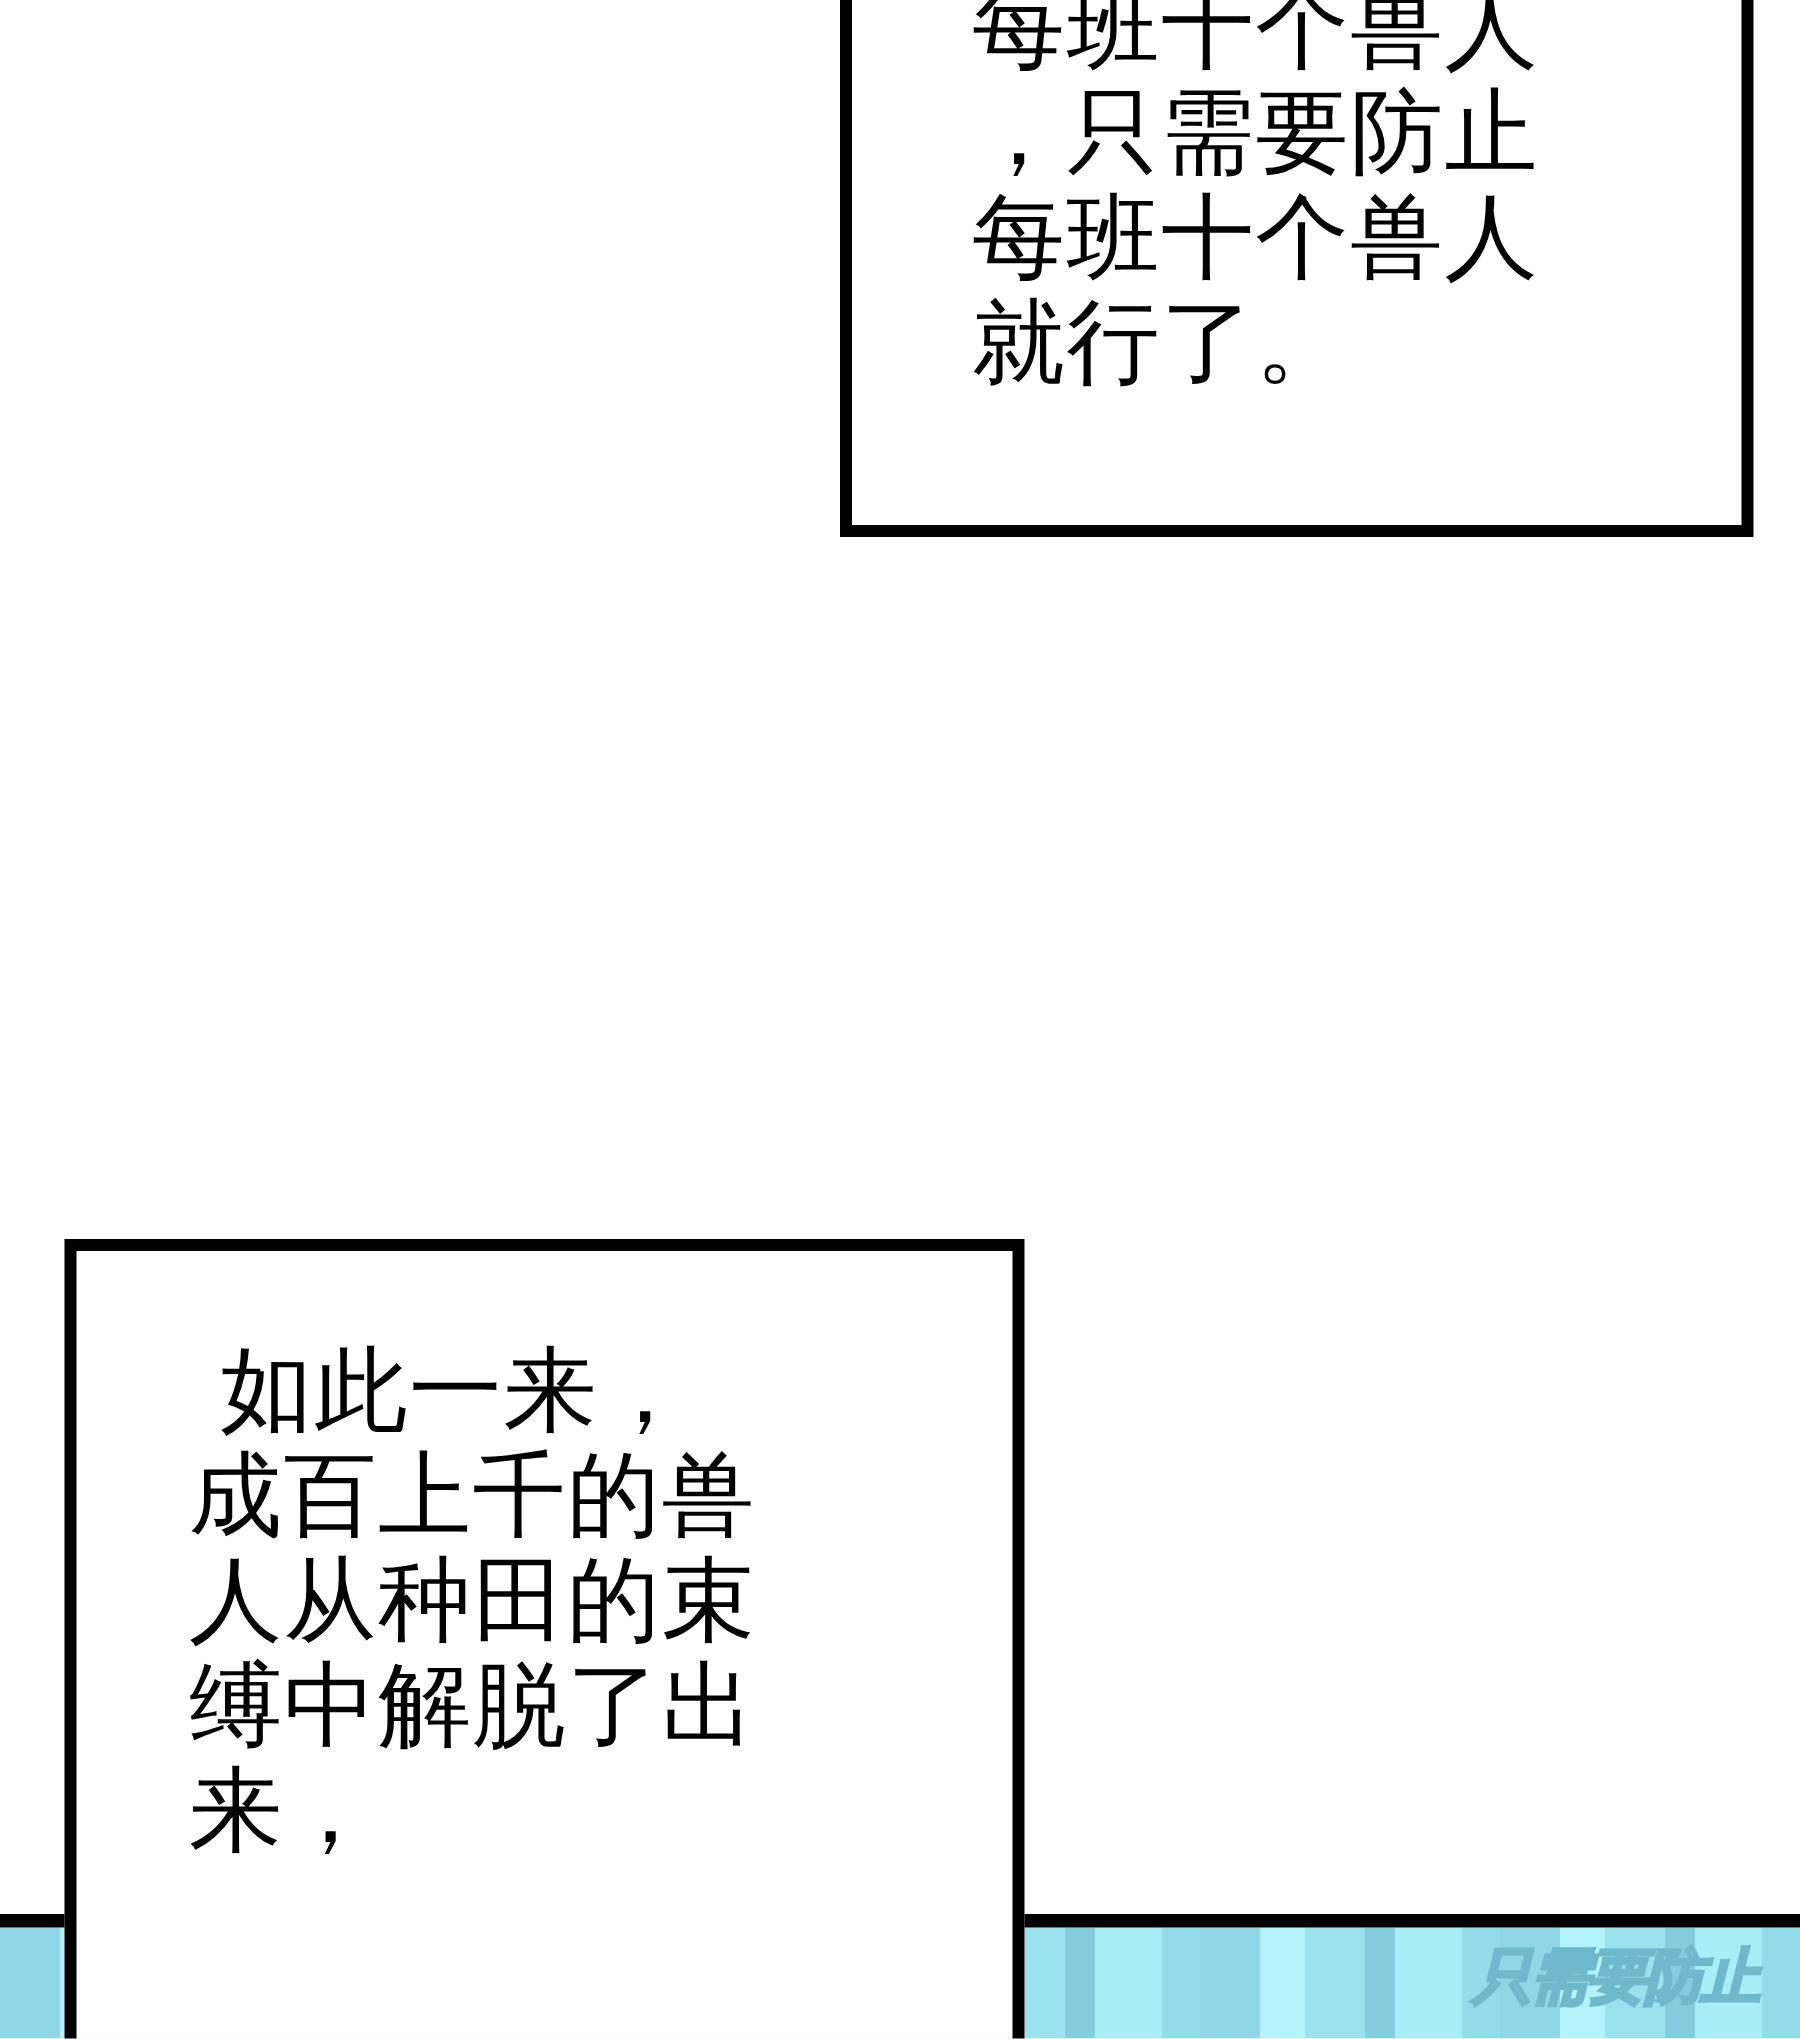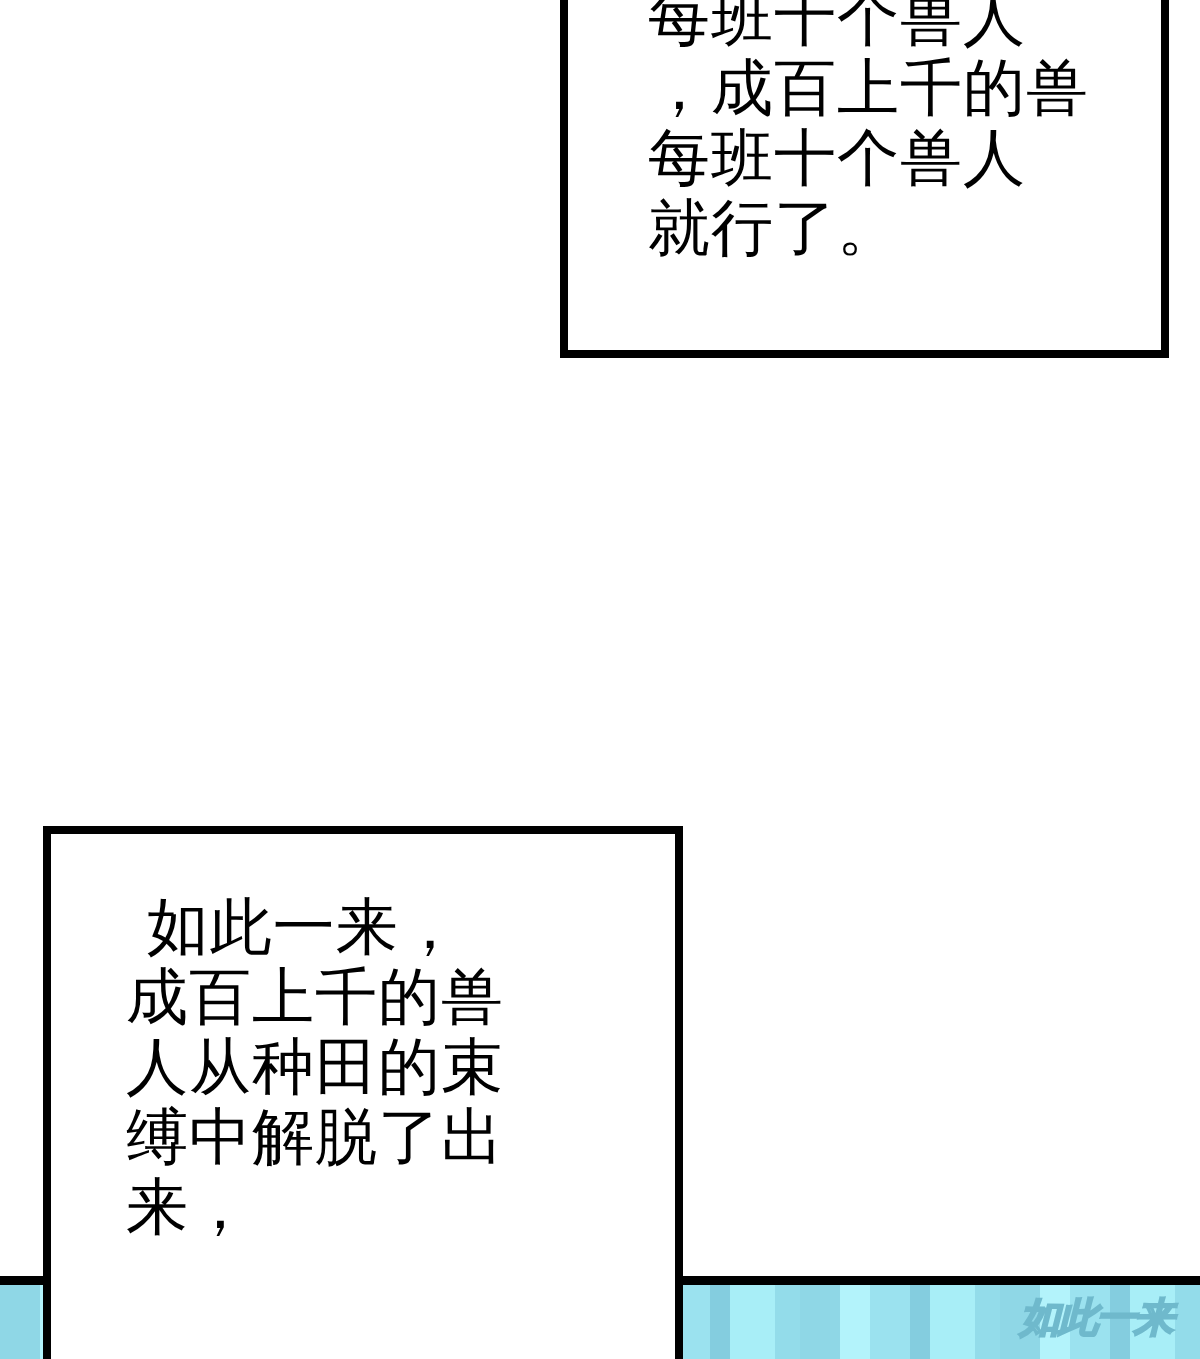--- a/index.html
+++ b/index.html
@@ -33,28 +33,28 @@
       position: absolute; right: 28px; top: 1290px; font-size: 40px;
       font-weight: bold; color: #a8e6f2; font-style: italic;
       -webkit-text-stroke: 2px #6fb9cc; z-index: 2; letter-spacing: -2px;
     }
   </style>
 </head>
 <body>
 
 <div class="caption-box" id="box-top">
   <div class="caption-text"><span>每班十个兽人</span>
-<span>，成百上千的兽</span>
+<span>，只需要防止</span>
 <span>每班十个兽人</span>
 <span>就行了。</span></div>
 </div>
 
 <div class="bg-band"></div>
 
 <div class="caption-box" id="box-bottom">
   <div class="caption-text"><span> 如此一来，</span>
 <span>成百上千的兽</span>
 <span>人从种田的束</span>
 <span>缚中解脱了出</span>
 <span>来，</span></div>
 </div>
 
-<div class="watermark">如此一来</div>
+<div class="watermark">只需要防止</div>
 
 </body></html>

